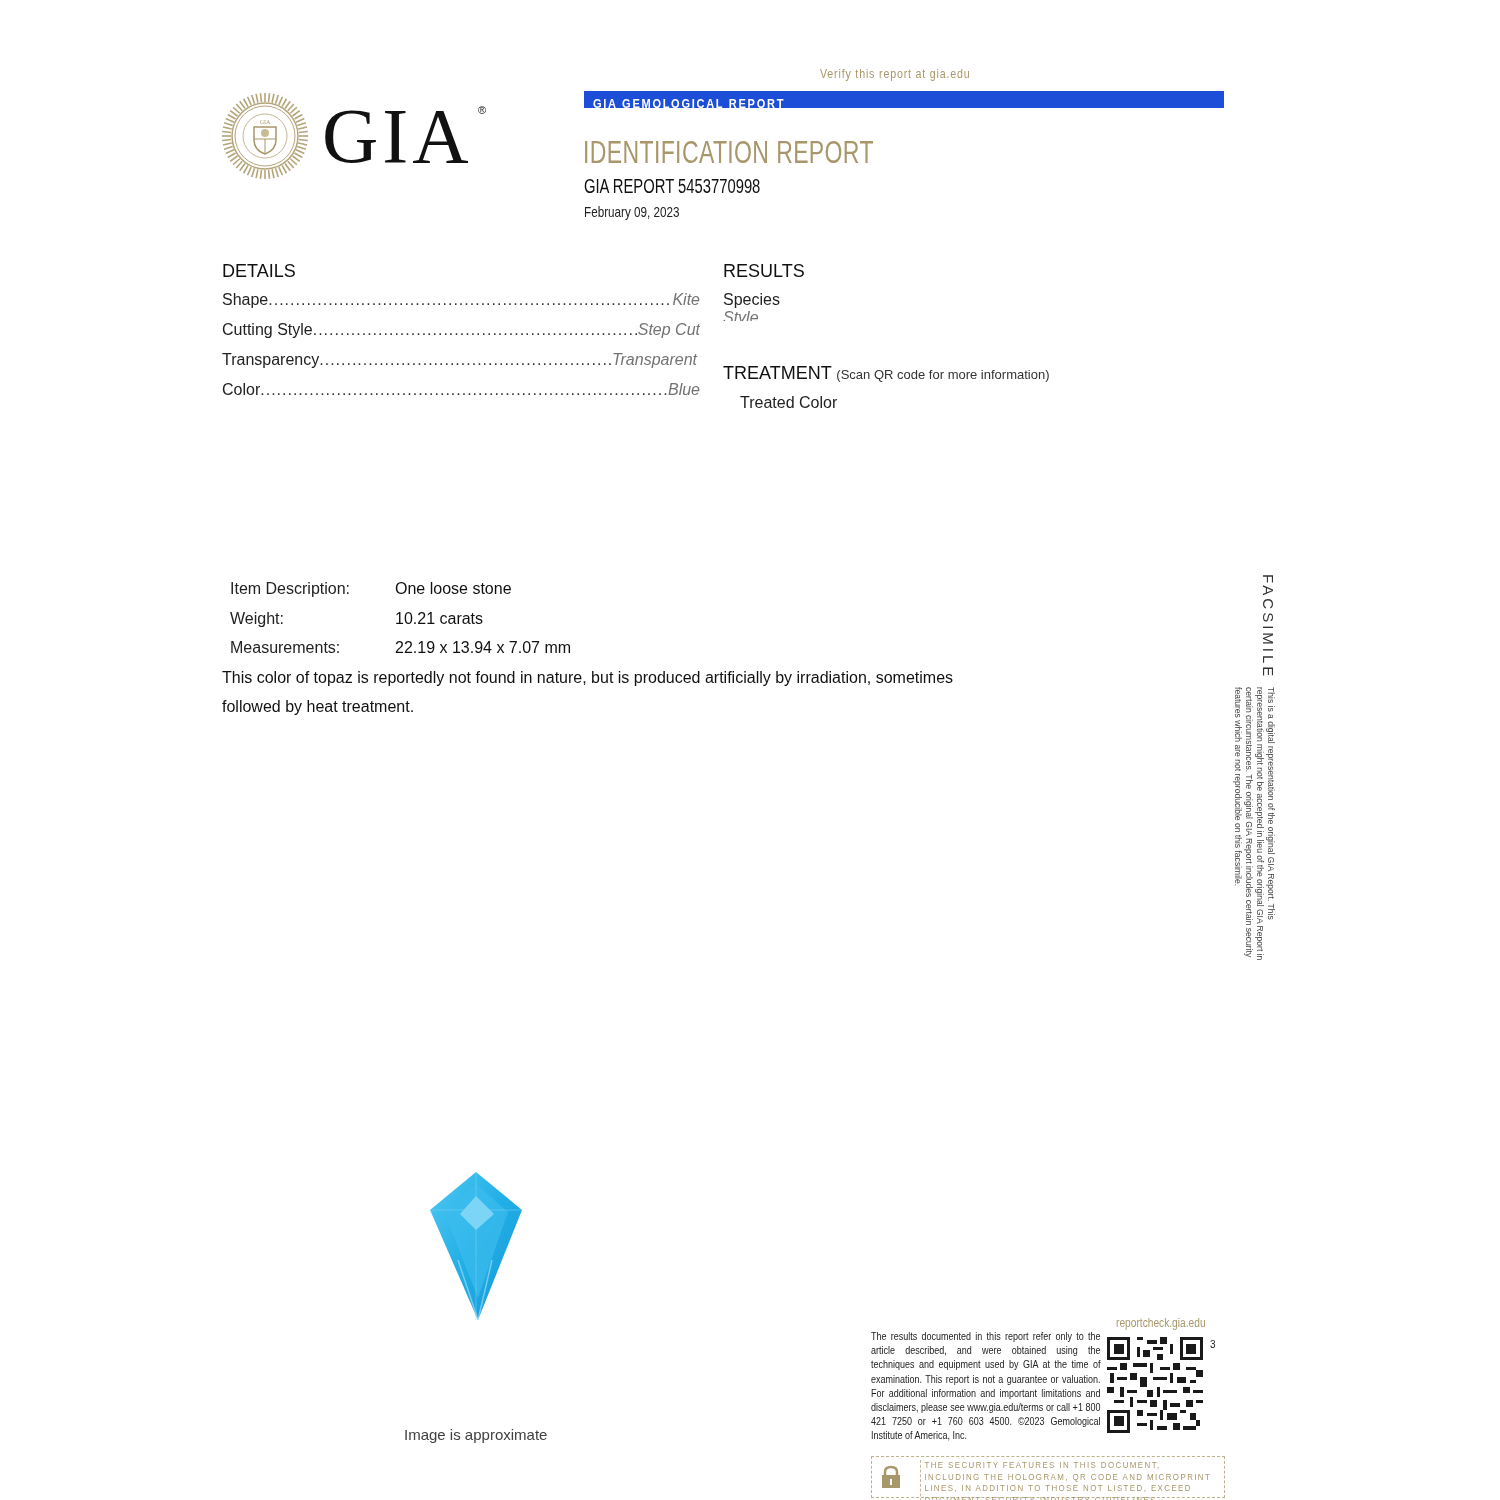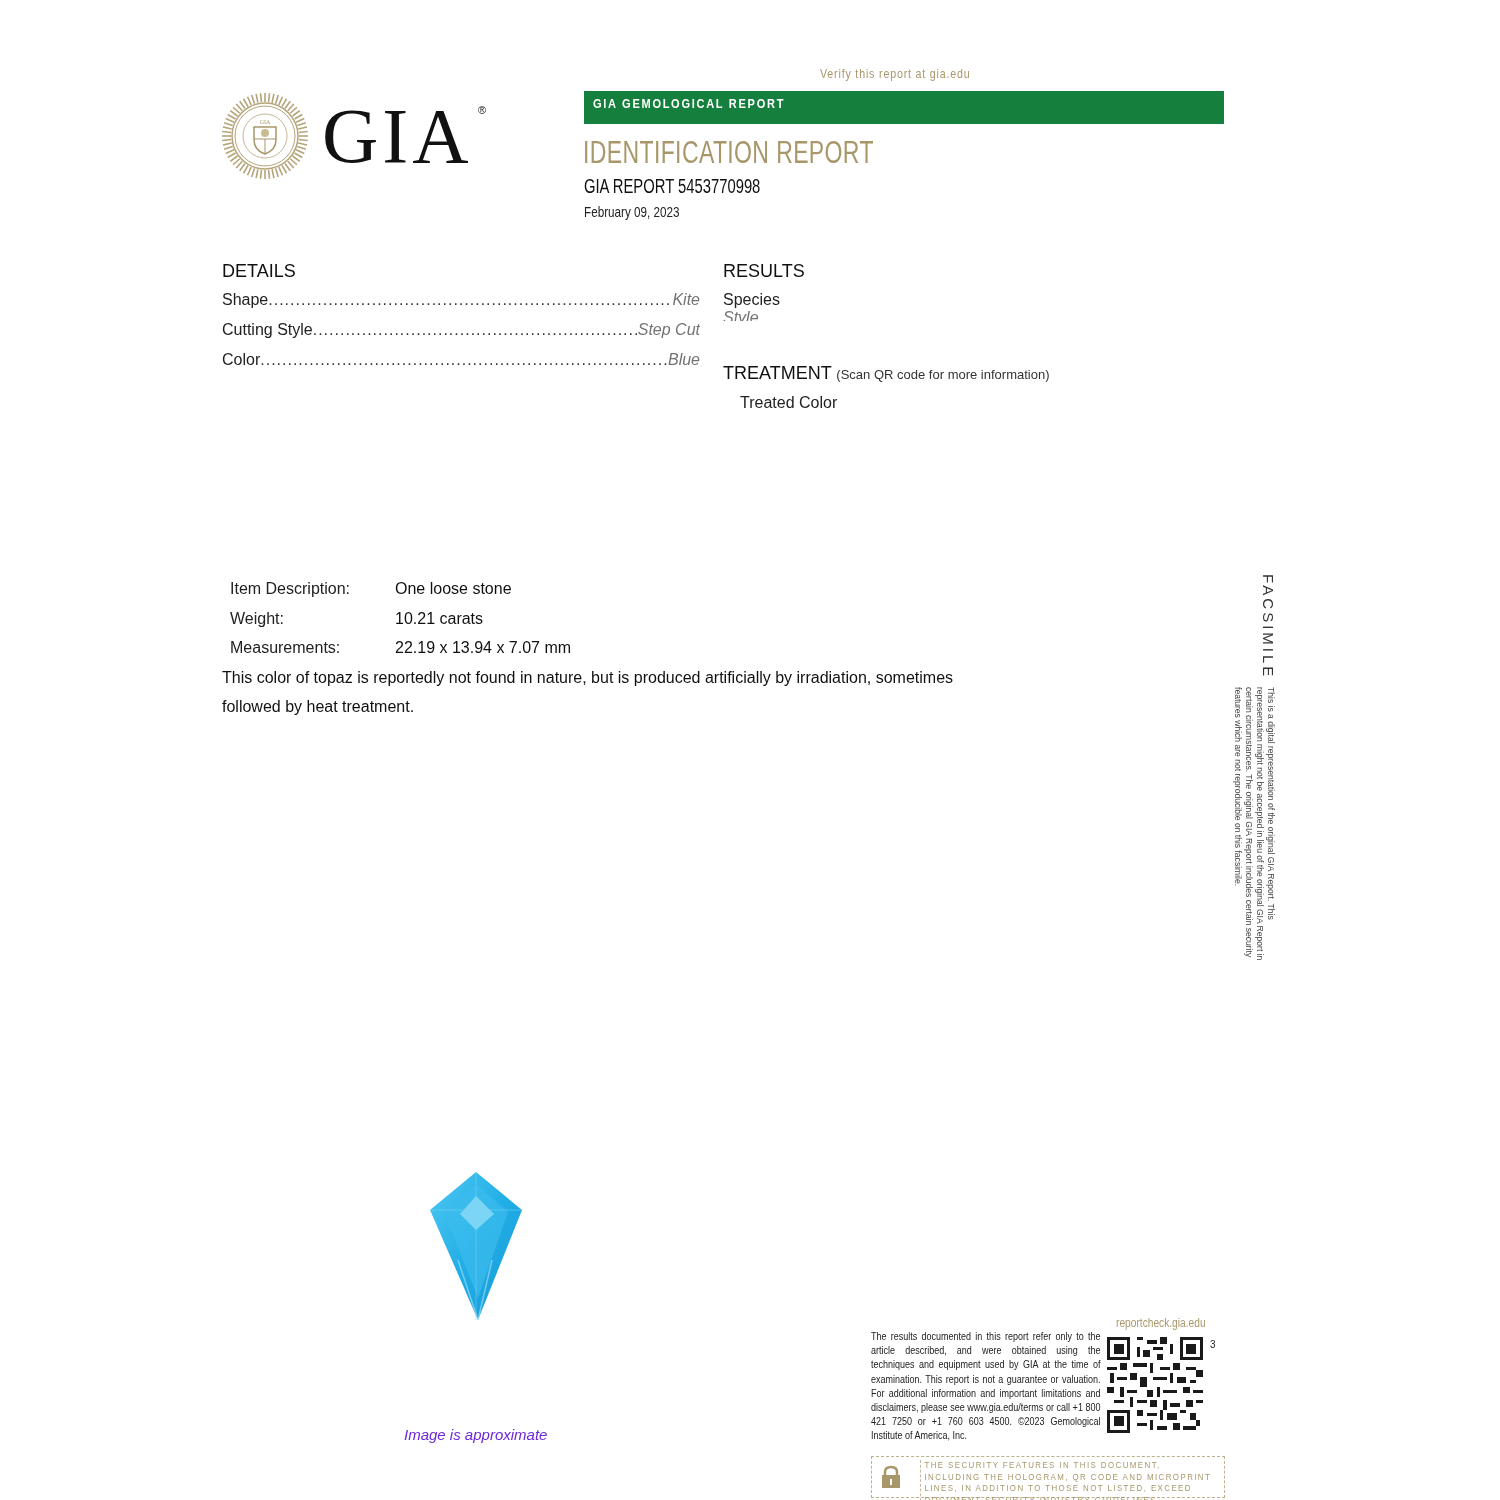--- a/index.html
+++ b/index.html
@@ -6,21 +6,21 @@
   body { width:1500px; height:1500px; position:relative; overflow:hidden; font-family:"Liberation Sans", sans-serif; color:#1a1a1a; }
   .abs { position:absolute; }
 
   
   #seal { left:221px; top:92px; width:88px; height:88px; }
   #logo-text { left:322px; top:92px; font-family:"Liberation Serif", serif; font-size:78px; letter-spacing:4px; color:#111; line-height:88px; }
   #logo-reg { left:478px; top:104px; font-size:11px; color:#111; }
 
   
   #verify { left:820px; top:66px; font-size:13px; letter-spacing:1px; color:#a8976a; transform:scaleX(0.82); transform-origin:left top; }
-  #gold-bar { left:584px; top:91px; width:640px; height:33px; background:#15803d; }
+  #gold-bar { left:584px; top:91px; width:640px; height:17px; background:#1d4ed8; }
   #gold-bar span { position:absolute; left:9px; top:5px; font-size:13px; font-weight:bold; letter-spacing:2px; color:#fff; transform:scaleX(0.85); transform-origin:left top; white-space:nowrap; }
   #report-type { left:583px; top:134px; font-size:32px; color:#a8976a; transform:scaleX(0.72); transform-origin:left top; white-space:nowrap; letter-spacing:0.5px; }
   #report-number { left:584px; top:175px; font-size:20px; color:#111; transform:scaleX(0.74); transform-origin:left top; white-space:nowrap; }
   #report-date { left:584px; top:203px; font-size:15px; color:#222; transform:scaleX(0.78); transform-origin:left top; white-space:nowrap; }
 
   
   .sec-title { font-size:18px; color:#111; }
   .dot-row { display:flex; align-items:baseline; font-size:16px; color:#222; white-space:nowrap; overflow:hidden; }
   .dot-row .lbl { flex:0 0 auto; }
   .dot-row .dots { flex:1 1 auto; overflow:hidden; color:#333; letter-spacing:1px; }
@@ -44,21 +44,21 @@
   .info-row .k { width:165px; flex:0 0 165px;margin-left:8px; }
   .info-row .v { flex:1; color:#111; }
 
   
   #facsimile { left:1233px; top:574px; width:420px; height:44px; transform:rotate(90deg) translate(0,-44px); transform-origin:left top; }
   #facsimile .fw { font-size:15px; letter-spacing:3px; color:#333; }
   #facsimile .ft { font-size:9.5px; line-height:11px; color:#444; }
 
   
   #gem { left:428px; top:1170px; width:96px; height:152px; }
-  #gem-caption { left:404px; top:1426px; font-size:15px; color:#6d28d9;font-style:italic; }
+  #gem-caption { left:404px; top:1426px; font-size:15px; color:#404040; }
 
   
   #disclaimer { left:871px; top:1330px; width:230px; font-size:10px; line-height:14.2px; color:#222; text-align:justify; transform:scaleX(0.9); transform-origin:left top; width:255px; }
   #reportcheck { left:1116px; top:1316px; font-size:12px; color:#a8976a; transform:scaleX(0.85); transform-origin:left top; white-space:nowrap; }
   #qr { left:1107px; top:1337px; width:96px; height:96px; }
   #qr-num { left:1210px; top:1339px; font-size:10px; color:#222; }
   #security-box { left:871px; top:1456px; width:352px; height:40px; border:1px dashed #bdb08a; }
   #lock { left:8px; top:8px; width:22px; height:24px; }
   #security-text { left:48px; top:3px; width:300px; font-size:9px; line-height:11.5px; letter-spacing:1.6px; color:#a8976a; border-left:1px dashed #bdb08a; padding-left:4px; transform:scaleX(0.88); transform-origin:left top; width:335px; }
 </style>
@@ -157,20 +157,25 @@
   <div class="dot-row">
     <span class="lbl">Shape</span>
       <span class="dots"></span>
       <span class="val">Kite</span>
   </div>
   <div class="dot-row">
     <span class="lbl">Cutting Style </span>
       <span class="dots"></span>
       <span class="val">Step Cut</span>
   </div>
+  <div class="dot-row" style="padding-right:3px;">
+    <span class="lbl">Transparency </span>
+      <span class="dots"></span>
+      <span class="val">Transparent</span>
+  </div>
   <div class="dot-row">
     <span class="lbl">Color</span>
       <span class="dots"></span>
       <span class="val">Blue</span>
   </div>
 </div>
 
 <div id="results" class="abs">
   <div class="sec-title">RESULTS</div>
   <div class="dot-row">

